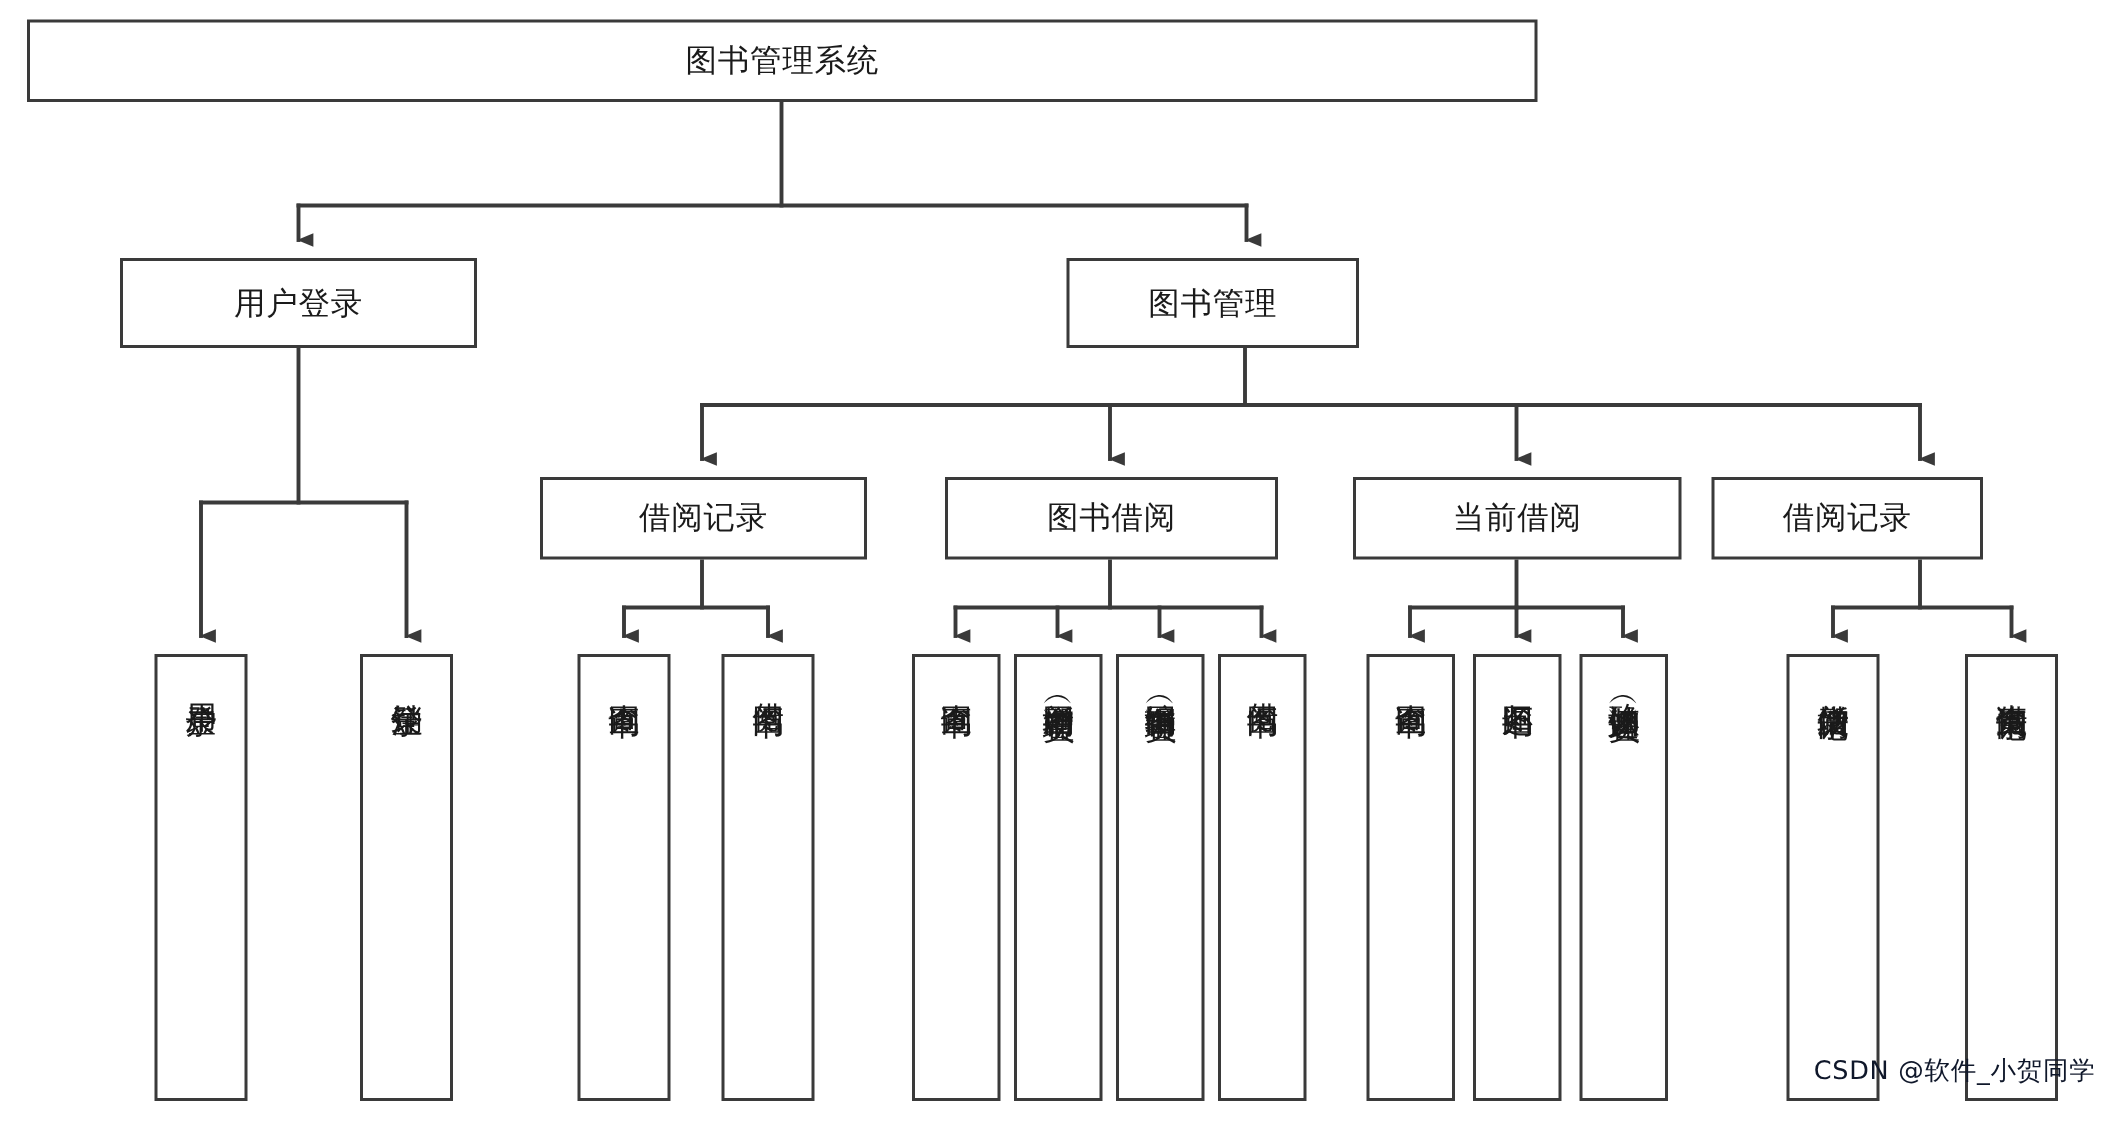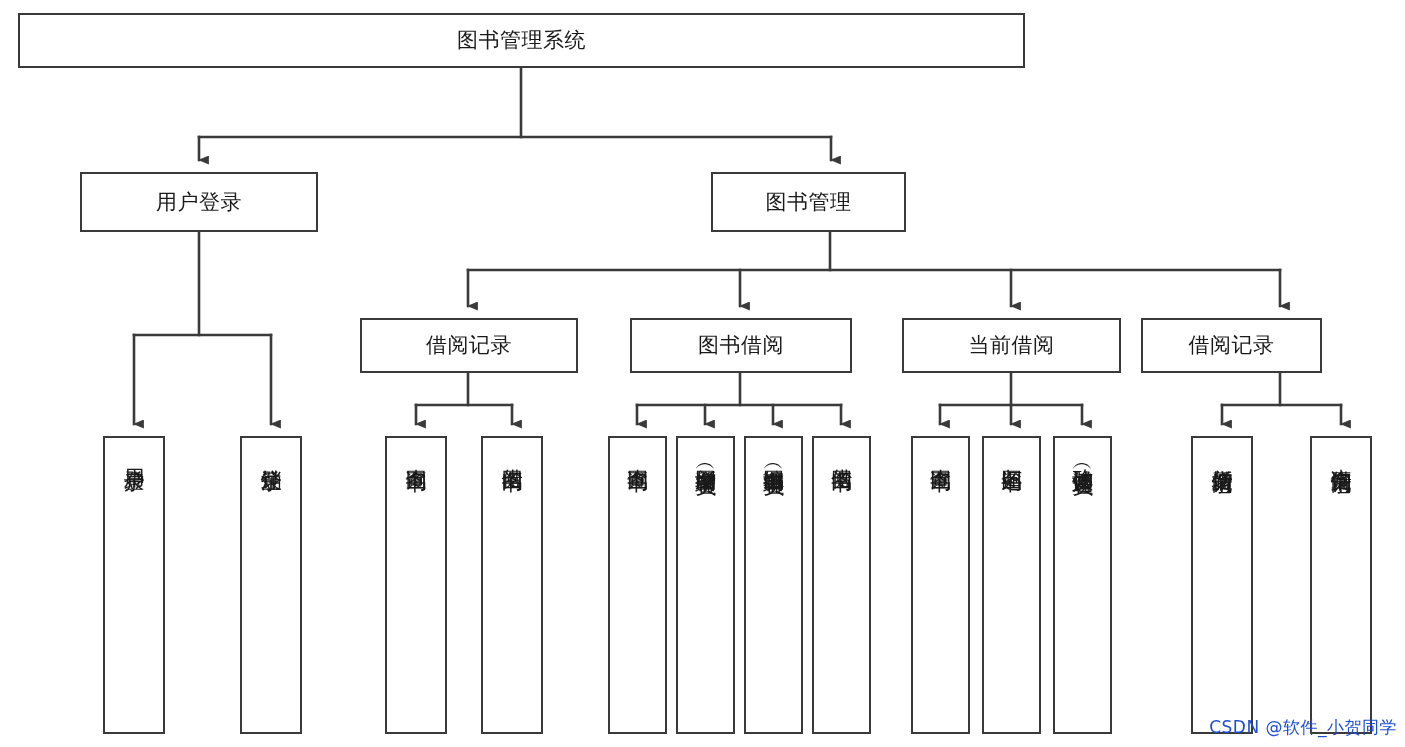--- a/index.html
+++ b/index.html
@@ -56,23 +56,23 @@
     writing-mode: vertical-rl;
     text-orientation: upright;
     font-size: 21px;
     line-height: 1.16;
     letter-spacing: 1px;
     white-space: nowrap;
   }
   .watermark {
     position: absolute;
     right: 8px;
-    bottom: 8px;
+    bottom: 22px;
     font-size: 17px;
-    color: #1d4ed8;
+    color: #0f172a;
     letter-spacing: 0.5px;
     white-space: nowrap;
     font-family: "DejaVu Sans", "Liberation Sans", sans-serif;
   }
 </style>
 </head>
 <body>
 
 <div id="canvas">
 

